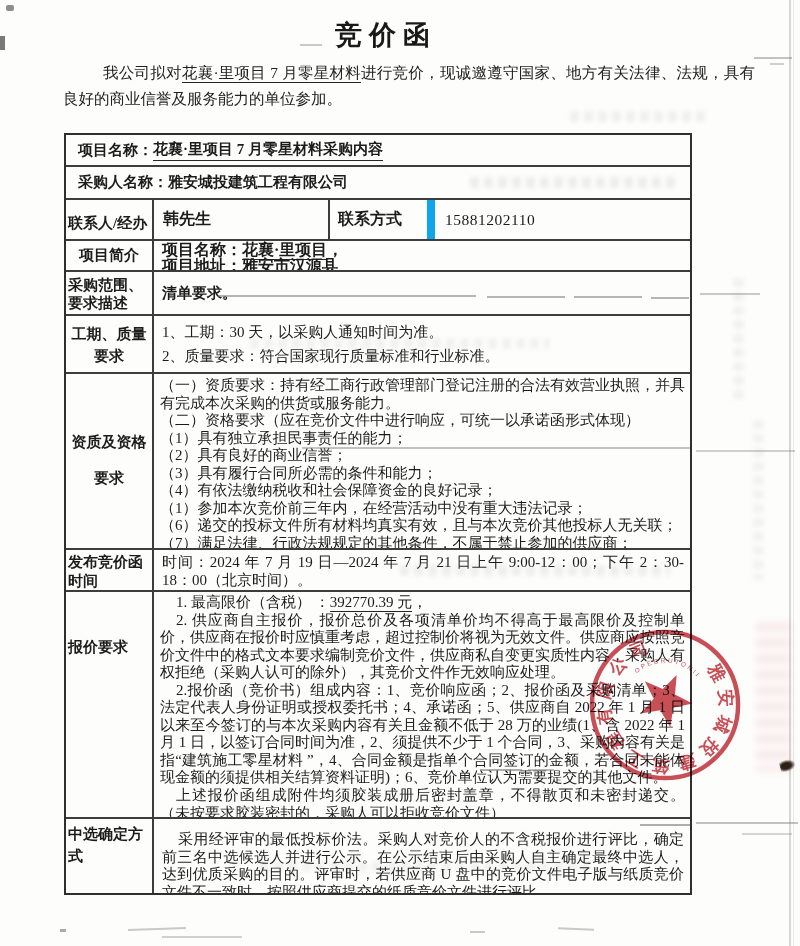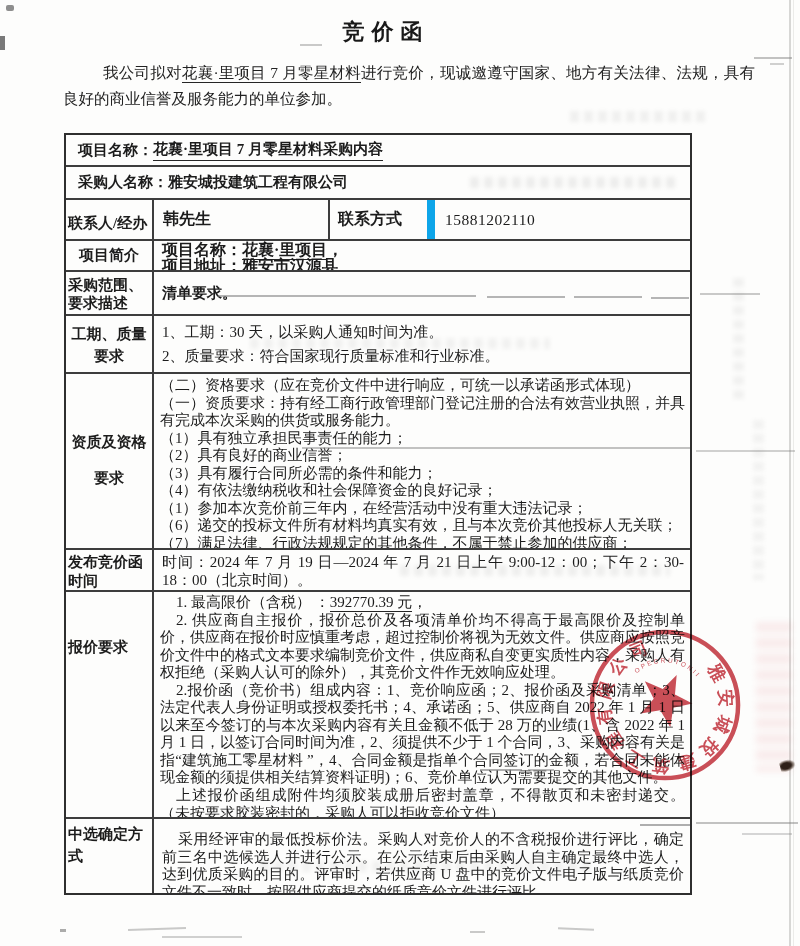--- a/index.html
+++ b/index.html
@@ -7,21 +7,21 @@
     width:800px;height:946px;position:relative;overflow:hidden;
     background:#fdfdfc;
     font-family:"Liberation Serif","DejaVu Serif",serif;
     color:#1c1c1c;
     -webkit-font-smoothing:antialiased;
   }
   .page{position:absolute;inset:0;}
   
   .doc-title{
     position:absolute;top:17px;left:0;width:772px;text-align:center;
-    font-size:22px;font-weight:bold;letter-spacing:7px;color:#191919;
+    font-size:27px;font-weight:bold;letter-spacing:7px;color:#191919;
   }
   .intro{
     position:absolute;left:63px;top:60px;width:692px;
     font-size:15.5px;line-height:26px;text-align:justify;
     text-indent:40px;font-weight:500;color:#222;
   }
   .u{border-bottom:1.5px solid #262626;padding-bottom:1px;}
   
   .bid-table{
     position:absolute;left:64px;top:133px;width:628px;
@@ -146,22 +146,22 @@
       <div class="cell lbl">工期、质量要求</div>
       <div class="cell val">
         <div>1、工期：30 天，以采购人通知时间为准。</div>
         <div>2、质量要求：符合国家现行质量标准和行业标准。</div>
       </div>
     </div>
 
     <div class="row r7">
       <div class="cell lbl">资质及资格要求</div>
       <div class="cell val">
+        <p>（一）资质要求：持有经工商行政管理部门登记注册的合法有效营业执照，并具有完成本次采购的供货或服务能力。</p>
         <p>（二）资格要求（应在竞价文件中进行响应，可统一以承诺函形式体现）</p>
-        <p>（一）资质要求：持有经工商行政管理部门登记注册的合法有效营业执照，并具有完成本次采购的供货或服务能力。</p>
         <p>（1）具有独立承担民事责任的能力；</p>
         <p>（2）具有良好的商业信誉；</p>
         <p>（3）具有履行合同所必需的条件和能力；</p>
         <p>（4）有依法缴纳税收和社会保障资金的良好记录；</p>
         <p>（1）参加本次竞价前三年内，在经营活动中没有重大违法记录；</p>
         <p>（6）递交的投标文件所有材料均真实有效，且与本次竞价其他投标人无关联；</p>
         <p>（7）满足法律、行政法规规定的其他条件，不属于禁止参加的供应商；</p>
       </div>
     </div>
 

